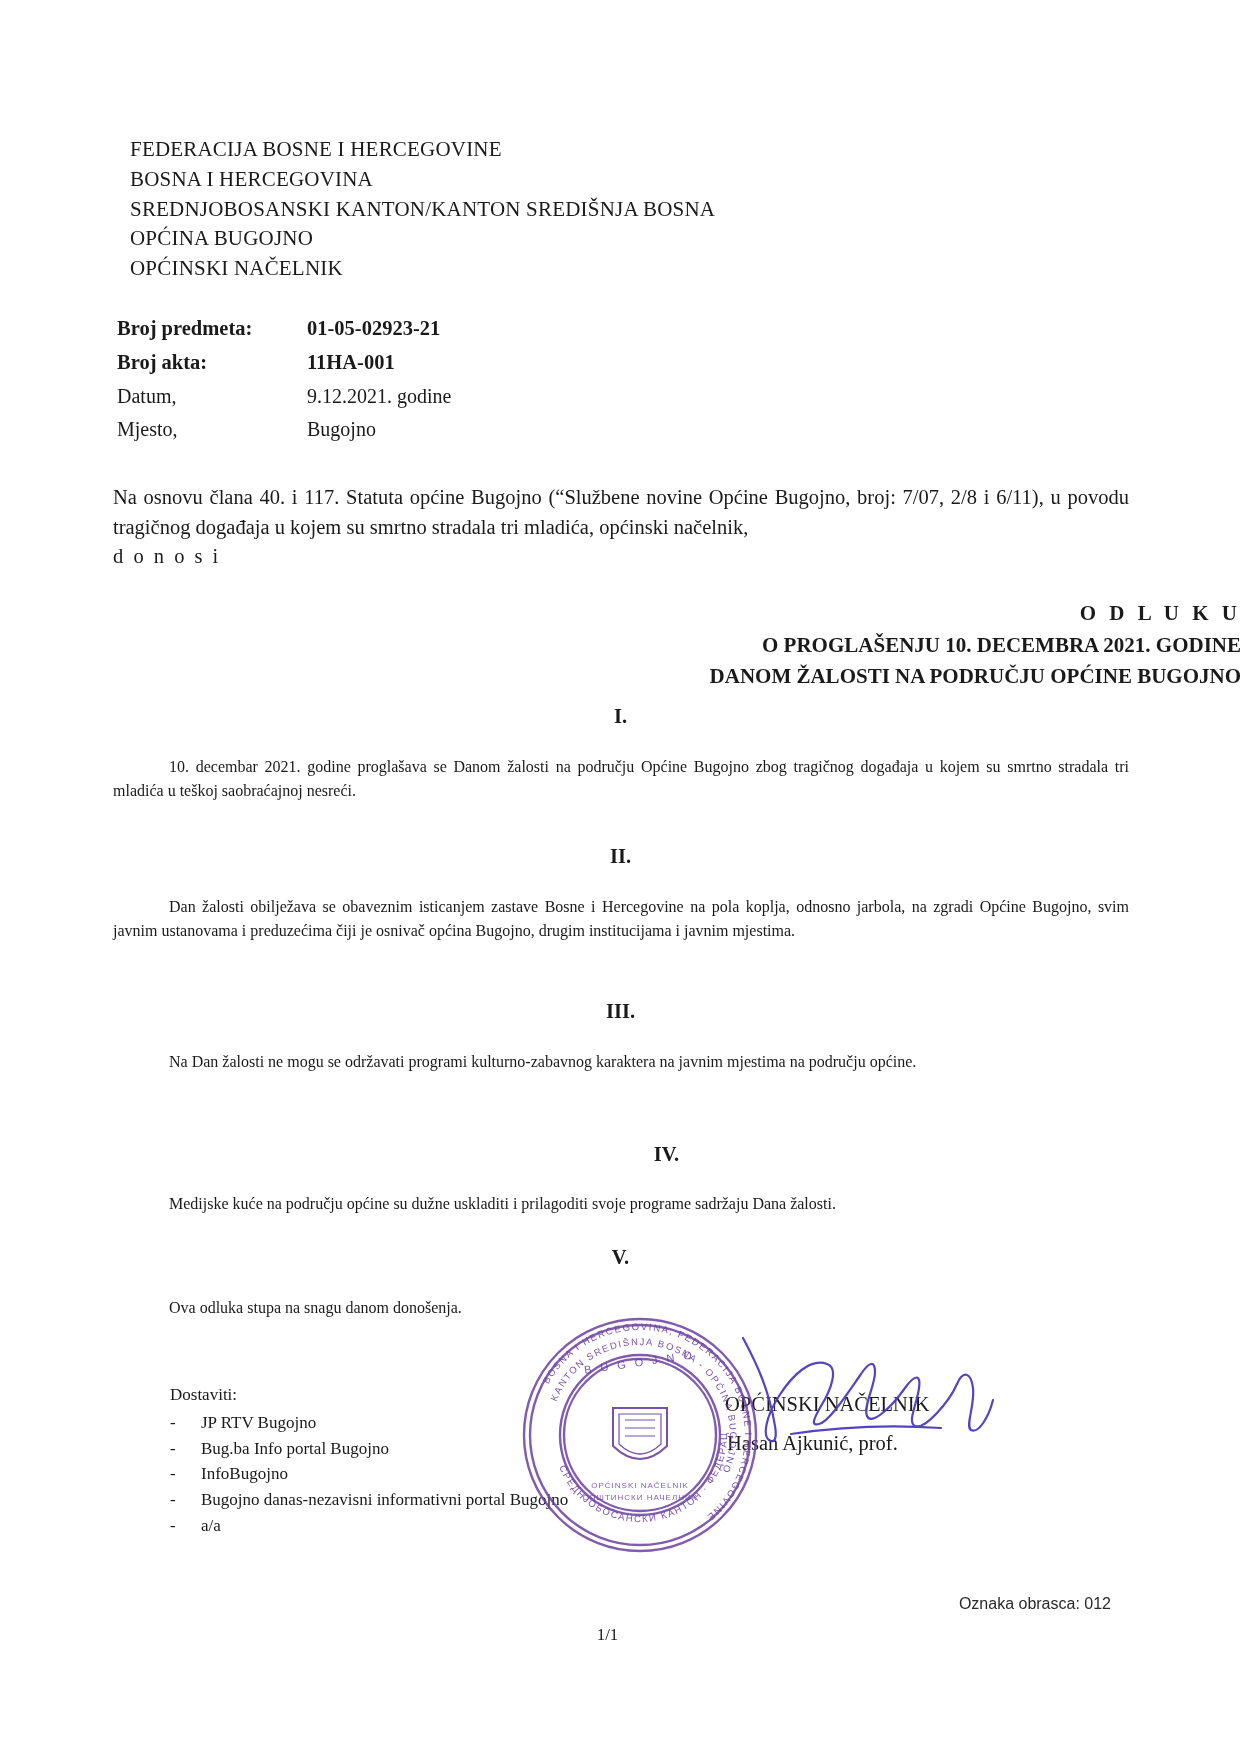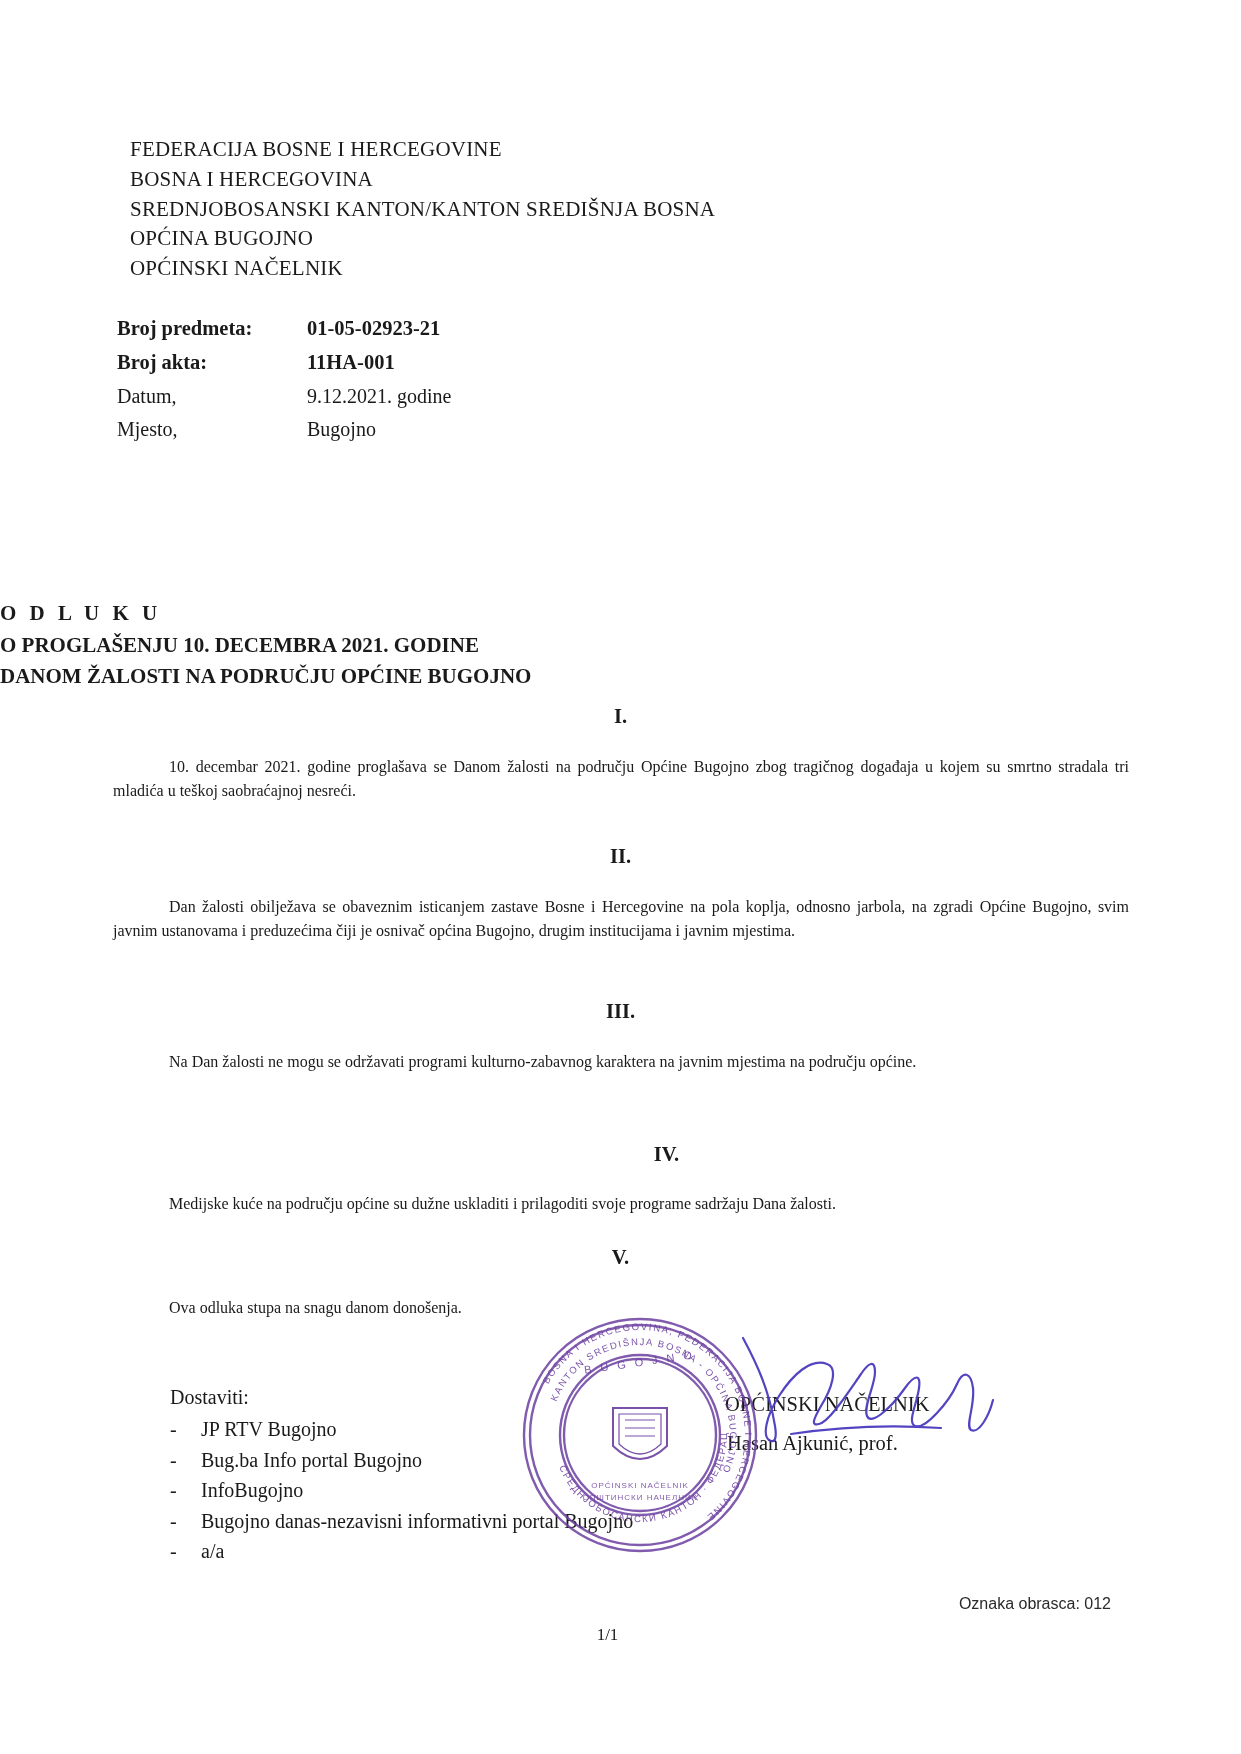--- a/index.html
+++ b/index.html
@@ -54,21 +54,21 @@
     line-height: 1.45;
     text-align: justify;
   }
   .intro .spaced { letter-spacing: 2.5px; }
 
   .title-block {
     position: absolute;
     left: 0;
     top: 598px;
     width: 1241px;
-    text-align: left;
+    text-align: right;
     font-weight: bold;
     font-size: 21px;
     line-height: 1.5;
   }
   .title-block .t1 { letter-spacing: 4px; }
 
   .sec-num {
     position: absolute;
     width: 1241px;
     left: 0;
@@ -98,21 +98,21 @@
   .n4 { top: 1143px; padding-left: 46px; }
   .p4 { top: 1192px; }
   .n5 { top: 1246px; }
   .p5 { top: 1296px; }
 
   
   .deliver {
     position: absolute;
     left: 170px;
     top: 1382px;
-    font-size: 20px;
+    font-size: 17px;
     line-height: 1.52;
   }
   .deliver .head { margin-bottom: 2px; }
   .deliver ul { list-style: none; margin: 0; padding: 0; }
   .deliver li {
     display: flex;
     gap: 22px;
     white-space: nowrap;
   }
   .deliver li .dash { width: 9px; }
@@ -196,20 +196,24 @@
         <td>9.12.2021. godine</td>
       </tr>
       <tr>
         <td class="label">Mjesto,</td>
         <td>Bugojno</td>
       </tr>
     </tbody>
       </table>
   </div>
 
+  <div class="intro">
+    <span>Na osnovu člana 40. i 117. Statuta općine Bugojno (“Službene novine Općine Bugojno, broj: 7/07, 2/8 i 6/11), u povodu tragičnog događaja u kojem su smrtno stradala tri mladića, općinski načelnik,</span>
+    <div class="spaced">d o n o s i</div>
+  </div>
 
   <div class="title-block">
     <div class="t1">O D L U K U</div>
     <div>O PROGLAŠENJU  10. DECEMBRA 2021. GODINE</div>
     <div>DANOM ŽALOSTI NA PODRUČJU OPĆINE BUGOJNO</div>
   </div>
 
   <div class="sec-num n1">I.</div>
   <div class="para p1">10. decembar 2021. godine proglašava se Danom žalosti na području Općine Bugojno zbog tragičnog događaja u kojem su smrtno stradala tri mladića u teškoj saobraćajnoj nesreći.</div>
 

